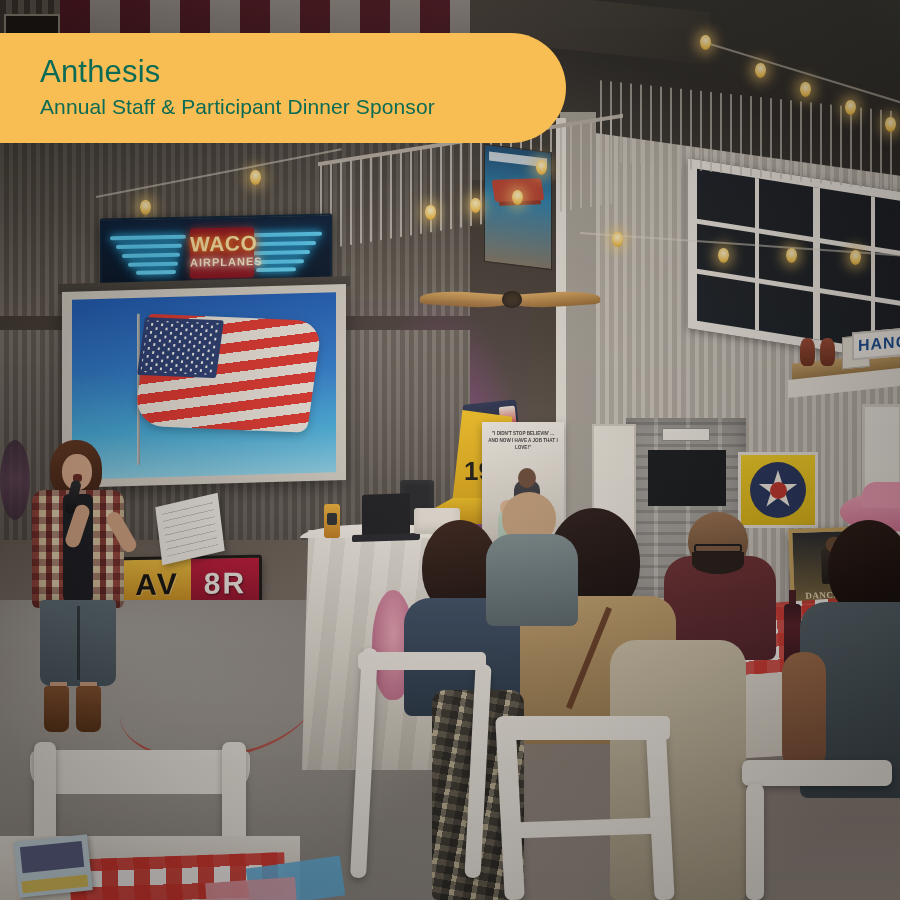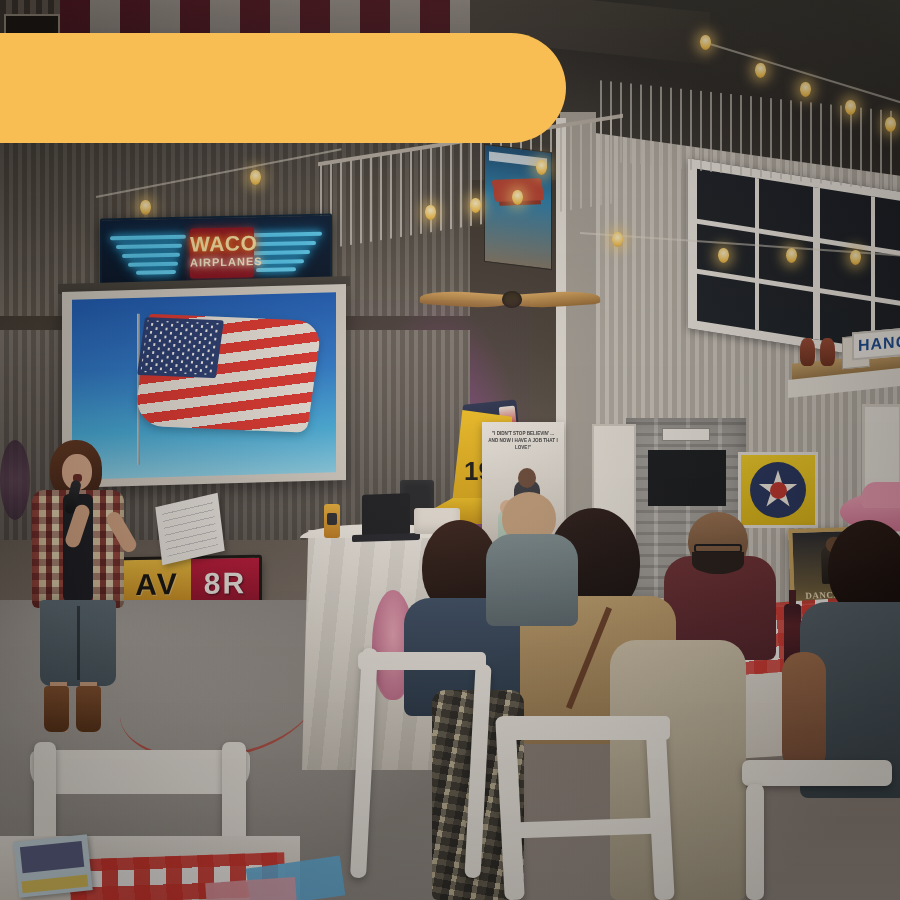--- a/index.html
+++ b/index.html
@@ -623,15 +623,17 @@
         <span class="pt"></span>
       </div>
     <div class="layer blue-napkin"></div>
     <div class="layer pink-napkin"></div>
 
     <div class="layer grade"></div>
     <div class="layer warm"></div>
   </div>
 
   <div id="banner" class="layer" style="background: rgb(248, 189, 83); color: rgb(11, 107, 85);">
+    <div class="b-title">Anthesis</div>
+    <div class="b-sub">Annual Staff &amp; Participant Dinner Sponsor</div>
   </div>
 
 </div>
 
 </body></html>

